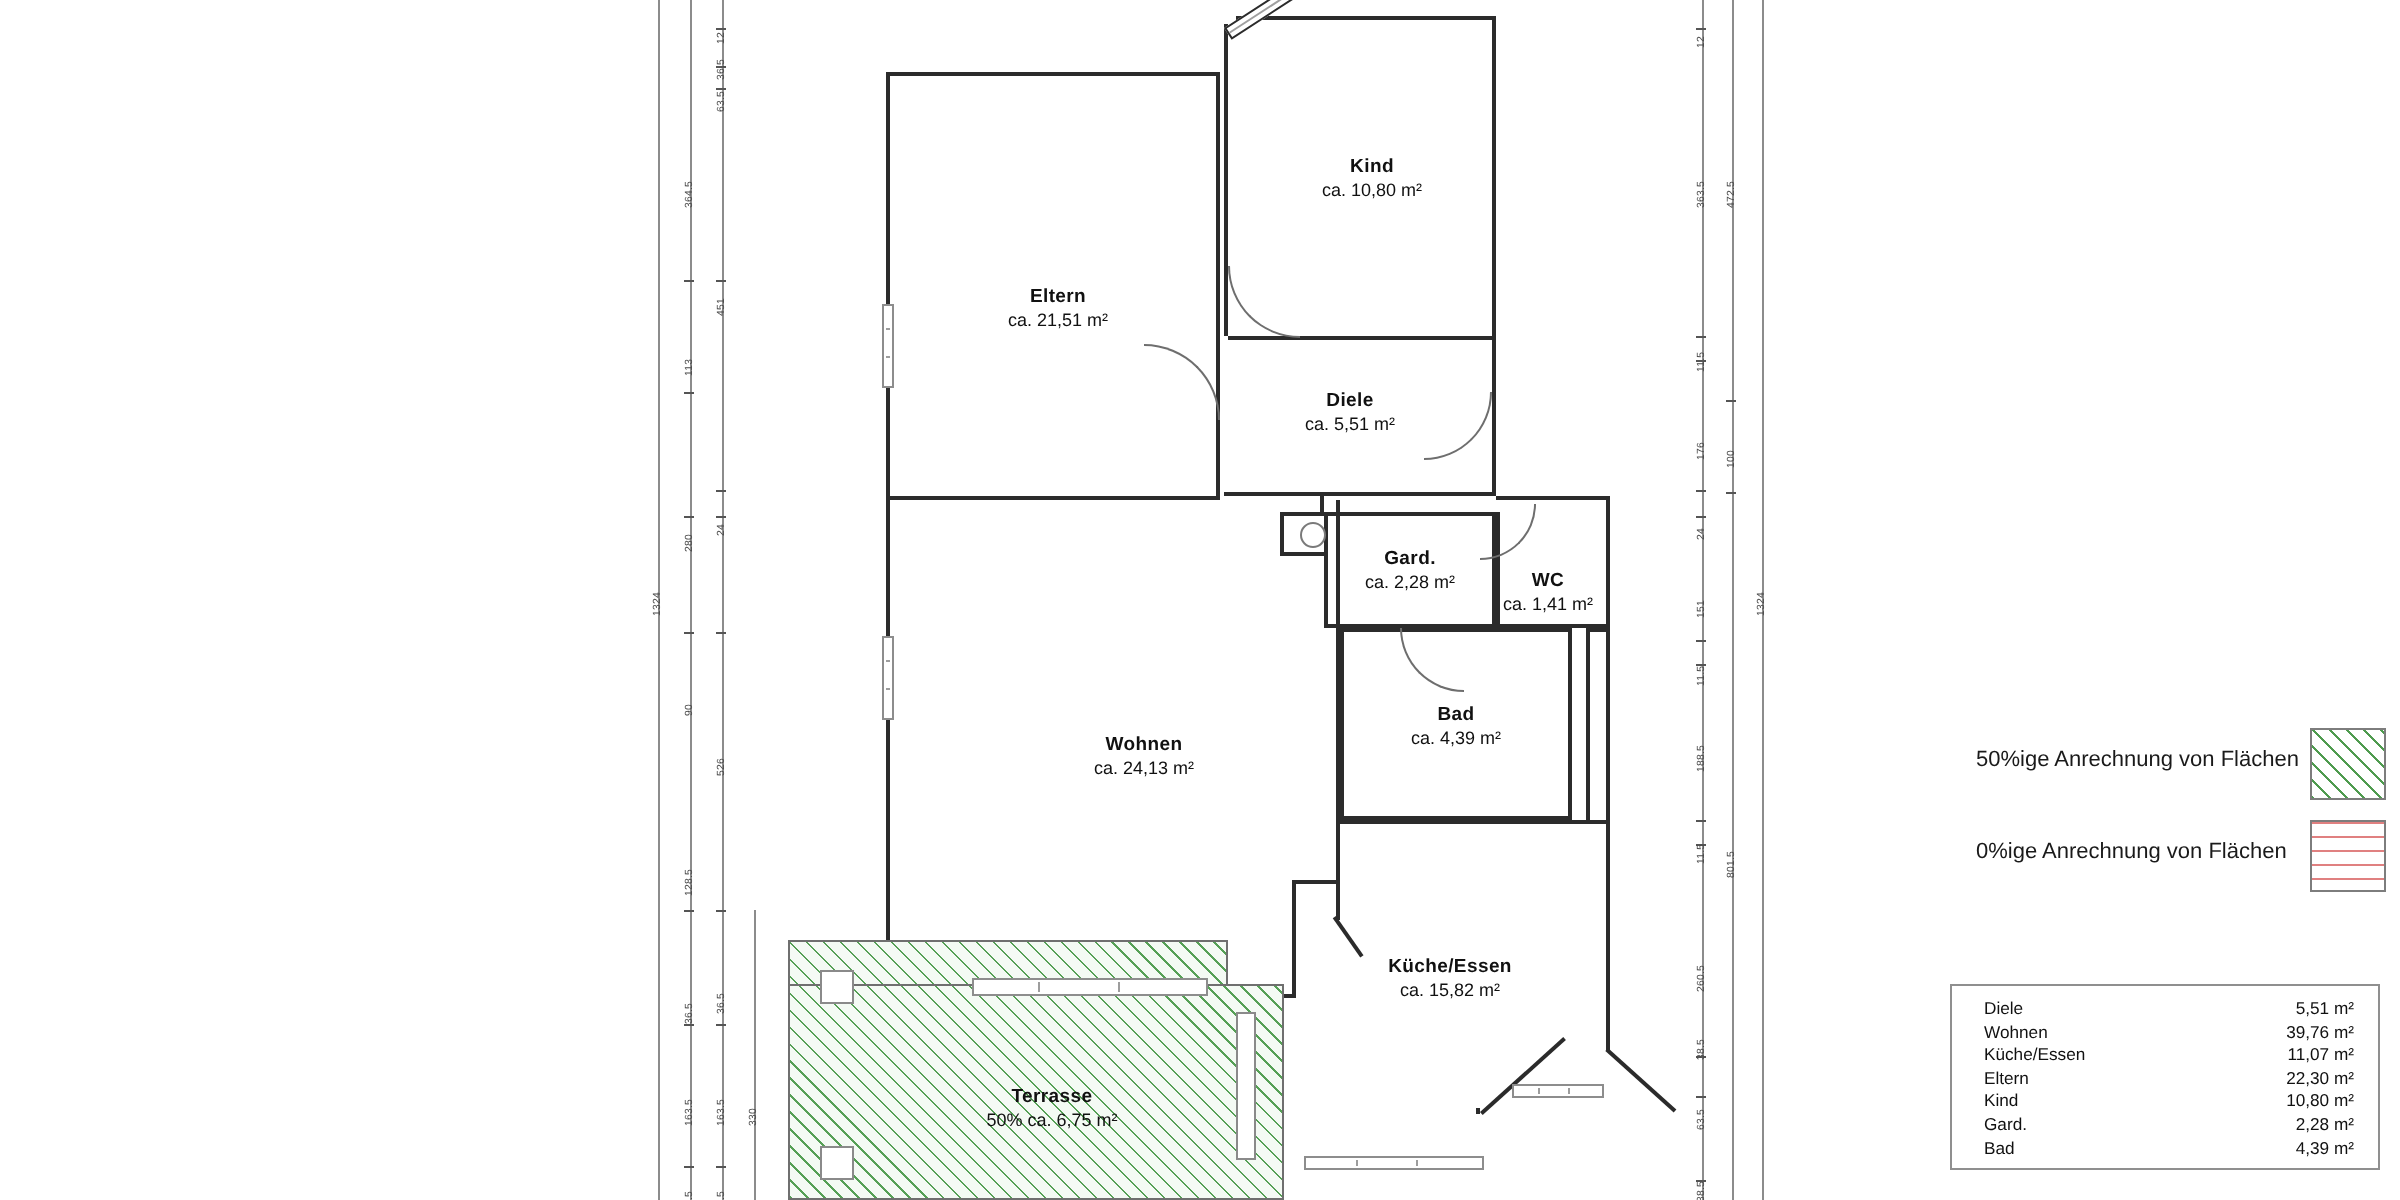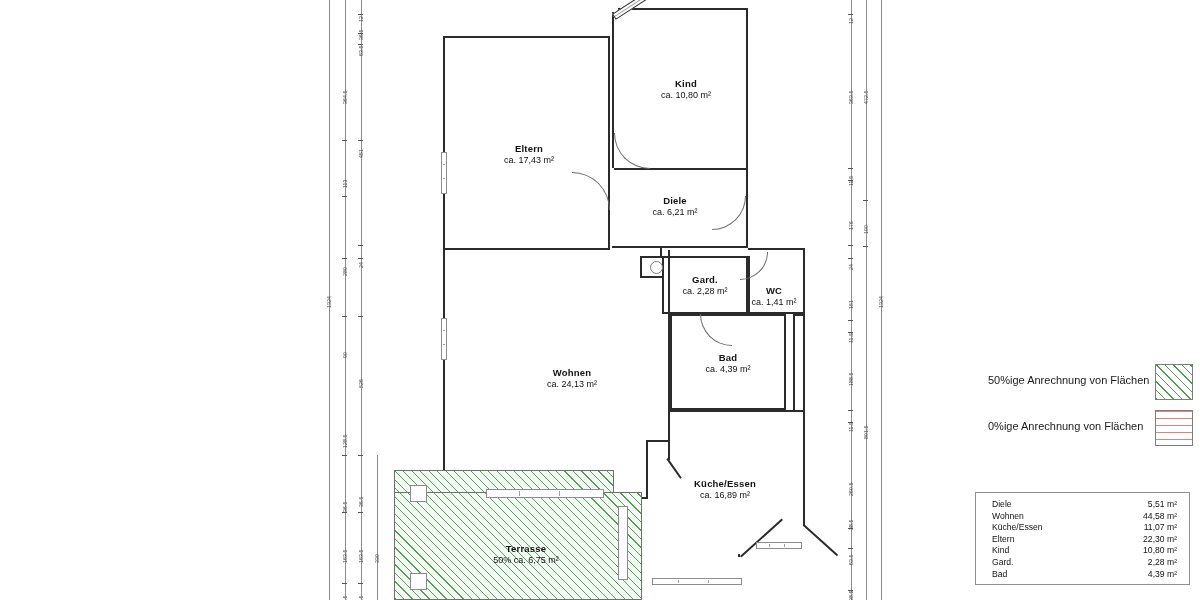--- a/index.html
+++ b/index.html
@@ -276,45 +276,45 @@
 
   </div>
 
   <div>
     <div class="room-label" style="left:631px; top:78px; width:110px;">
       <div class="rname">Kind</div>
       <div class="rarea">ca. 10,80 m²</div>
     </div>
     <div class="room-label" style="left:474px; top:143px; width:110px;">
       <div class="rname">Eltern</div>
-      <div class="rarea">ca. 17,43 m²</div>
+      <div class="rarea">ca. 21,51 m²</div>
     </div>
     <div class="room-label" style="left:625px; top:195px; width:100px;">
       <div class="rname">Diele</div>
-      <div class="rarea">ca. 6,21 m²</div>
+      <div class="rarea">ca. 5,51 m²</div>
     </div>
     <div class="room-label" style="left:660px; top:274px; width:90px;">
       <div class="rname">Gard.</div>
       <div class="rarea">ca. 2,28 m²</div>
     </div>
     <div class="room-label" style="left:733px; top:285px; width:82px;">
       <div class="rname">WC</div>
       <div class="rarea">ca. 1,41 m²</div>
     </div>
     <div class="room-label" style="left:683px; top:352px; width:90px;">
       <div class="rname">Bad</div>
       <div class="rarea">ca. 4,39 m²</div>
     </div>
     <div class="room-label" style="left:517px; top:367px; width:110px;">
       <div class="rname">Wohnen</div>
       <div class="rarea">ca. 24,13 m²</div>
     </div>
     <div class="room-label" style="left:665px; top:478px; width:120px;">
       <div class="rname">Küche/Essen</div>
-      <div class="rarea">ca. 16,89 m²</div>
+      <div class="rarea">ca. 15,82 m²</div>
     </div>
     <div class="room-label" style="left:461px; top:543px; width:130px;">
       <div class="rname">Terrasse</div>
       <div class="rarea">50% ca. 6,75 m²</div>
     </div>
   </div>
 
   <div id="legend">
     <div class="leg-row">
       <span class="leg-txt">50%ige Anrechnung von Flächen</span>
@@ -327,21 +327,21 @@
   </div>
 
   <div id="areatable">
     <div class="tbl-body">
       <div class="tbl-row">
         <span class="t-name">Diele</span>
         <span class="t-val">5,51 m²</span>
       </div>
       <div class="tbl-row">
         <span class="t-name">Wohnen</span>
-        <span class="t-val">44,58 m²</span>
+        <span class="t-val">39,76 m²</span>
       </div>
       <div class="tbl-row">
         <span class="t-name">Küche/Essen</span>
         <span class="t-val">11,07 m²</span>
       </div>
       <div class="tbl-row">
         <span class="t-name">Eltern</span>
         <span class="t-val">22,30 m²</span>
       </div>
       <div class="tbl-row">

